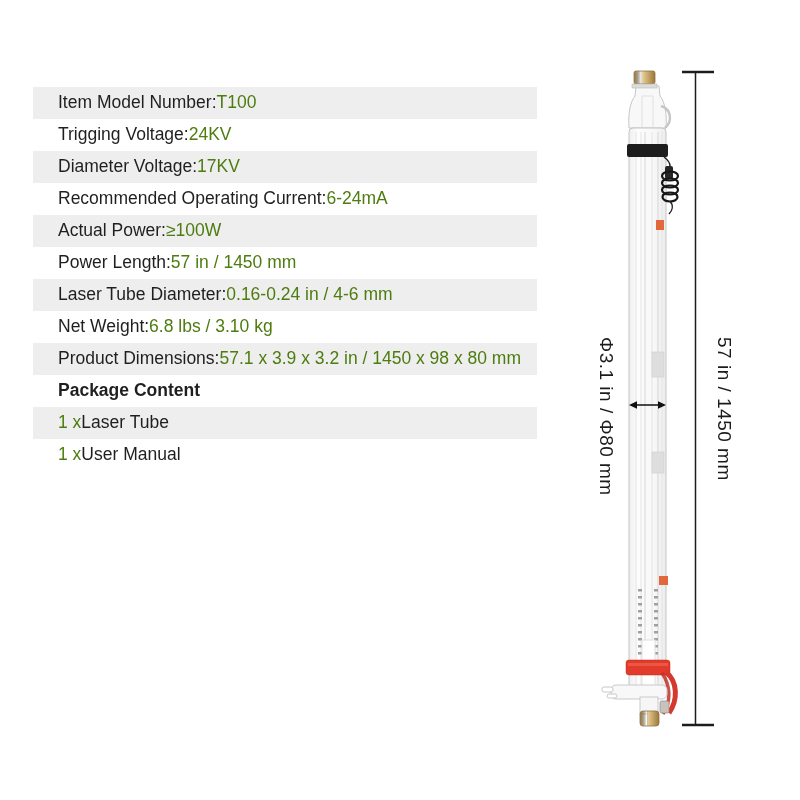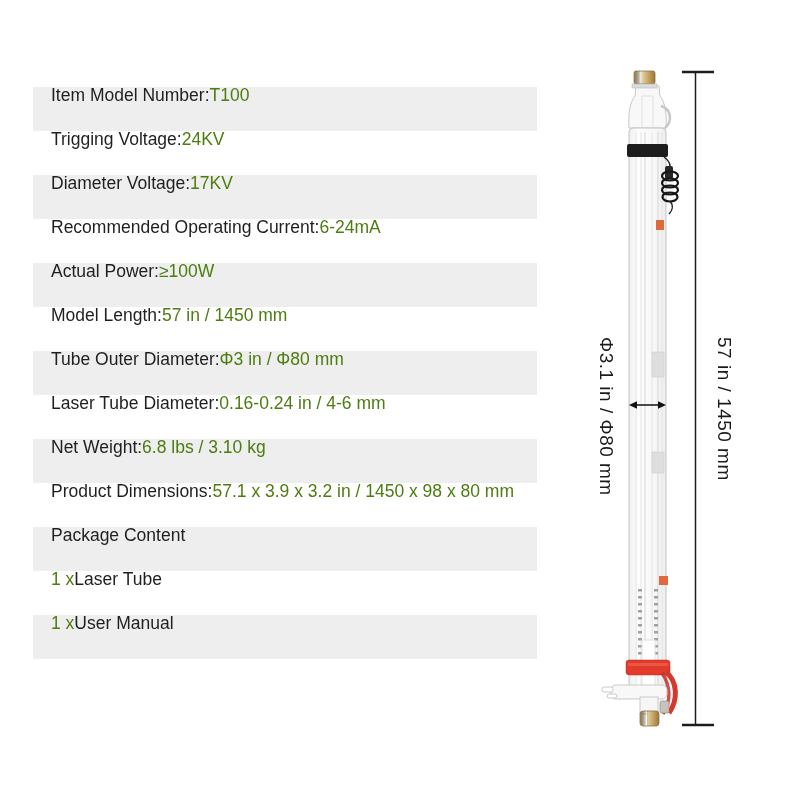--- a/index.html
+++ b/index.html
@@ -1,26 +1,26 @@
 <!DOCTYPE html>
 <html><head>
 <meta charset="utf-8">
 <style>
   html,body{margin:0;padding:0;background:#ffffff;}
   body{width:800px;height:800px;position:relative;overflow:hidden;
        font-family:"Liberation Sans", sans-serif;color:#1f1f1f;}
 
   
   .spec-list{position:absolute;left:33px;top:87px;width:504px;}
-  .spec-row{height:44px;display:flex;padding-left:18px;
+  .spec-row{height:32px;display:flex;align-items:center;padding-left:25px;
             font-size:17.5px;line-height:1;white-space:nowrap;}
   .spec-row:nth-child(odd){background:#EEEEEE;}
   .spec-row .lbl{color:#1f1f1f;}
   .spec-row .val{color:#4d7c0f;}
-  .spec-row.header .lbl{font-weight:normal;}
+  .spec-row.header .lbl{font-weight:bold;}
 
   
   .fig-svg{position:absolute;left:0;top:0;}
   .dim-label{position:absolute;writing-mode:vertical-rl;white-space:nowrap;
              font-size:19px;color:#1b1b1b;letter-spacing:0.5px;}
   #dia-label{left:595px;top:337px;}
   #len-label{left:713px;top:337px;}
 </style>
 </head>
 <body>
@@ -40,26 +40,22 @@
     </div>
   <div class="spec-row">
       <span class="lbl">Recommended Operating Current: </span>
       <span class="val">6-24mA</span>
     </div>
   <div class="spec-row">
       <span class="lbl">Actual Power: </span>
       <span class="val">≥100W</span>
     </div>
   <div class="spec-row">
-      <span class="lbl">Model Length: </span>
+      <span class="lbl">Power Length: </span>
       <span class="val">57 in / 1450 mm</span>
-    </div>
-  <div class="spec-row">
-      <span class="lbl">Tube Outer Diameter: </span>
-      <span class="val">Φ3 in / Φ80 mm</span>
     </div>
   <div class="spec-row">
       <span class="lbl">Laser Tube Diameter: </span>
       <span class="val">0.16-0.24 in / 4-6 mm</span>
     </div>
   <div class="spec-row">
       <span class="lbl">Net Weight: </span>
       <span class="val">6.8 lbs / 3.10 kg</span>
     </div>
   <div class="spec-row">

